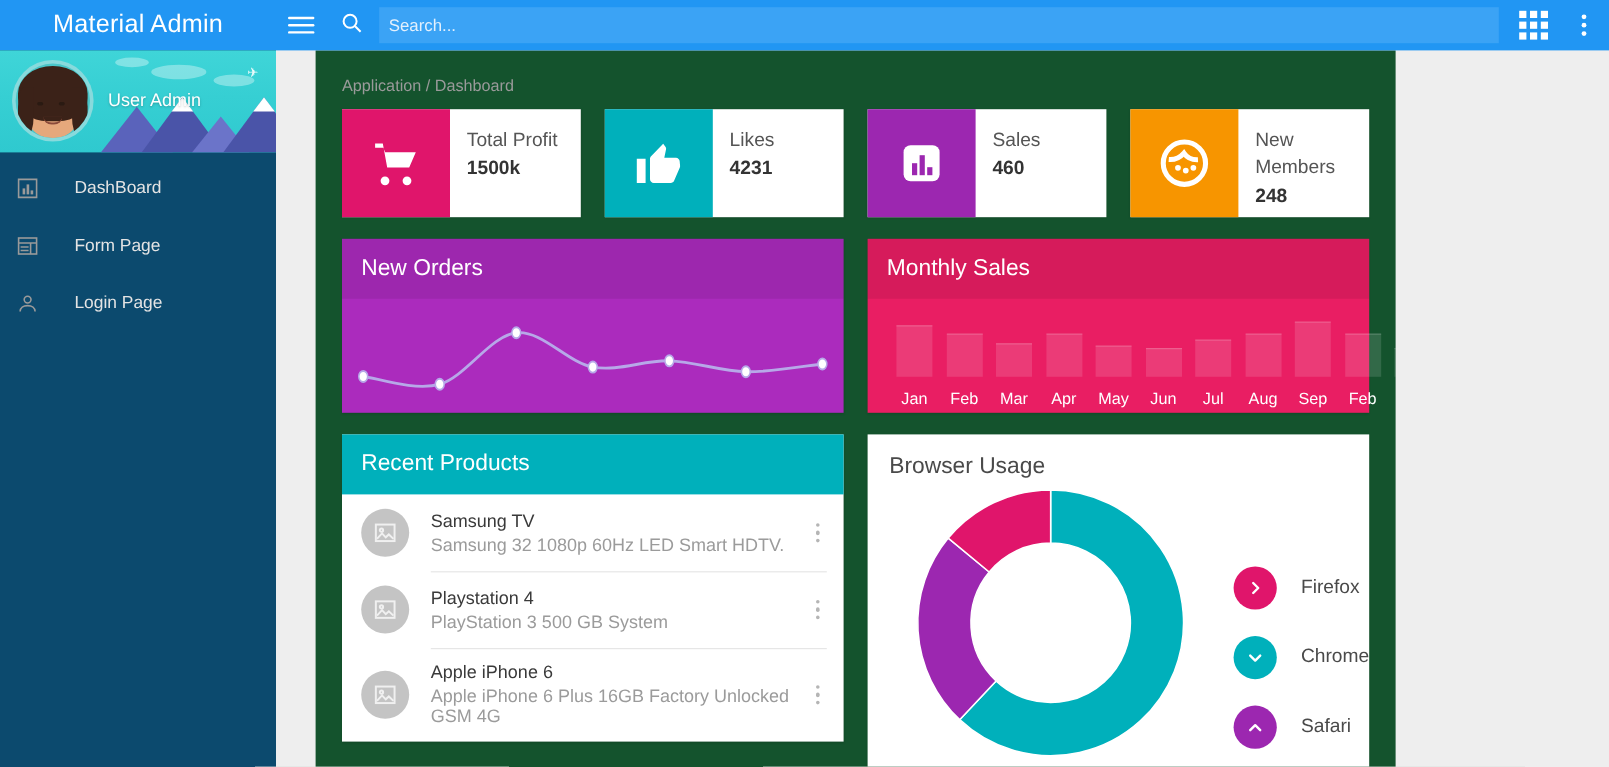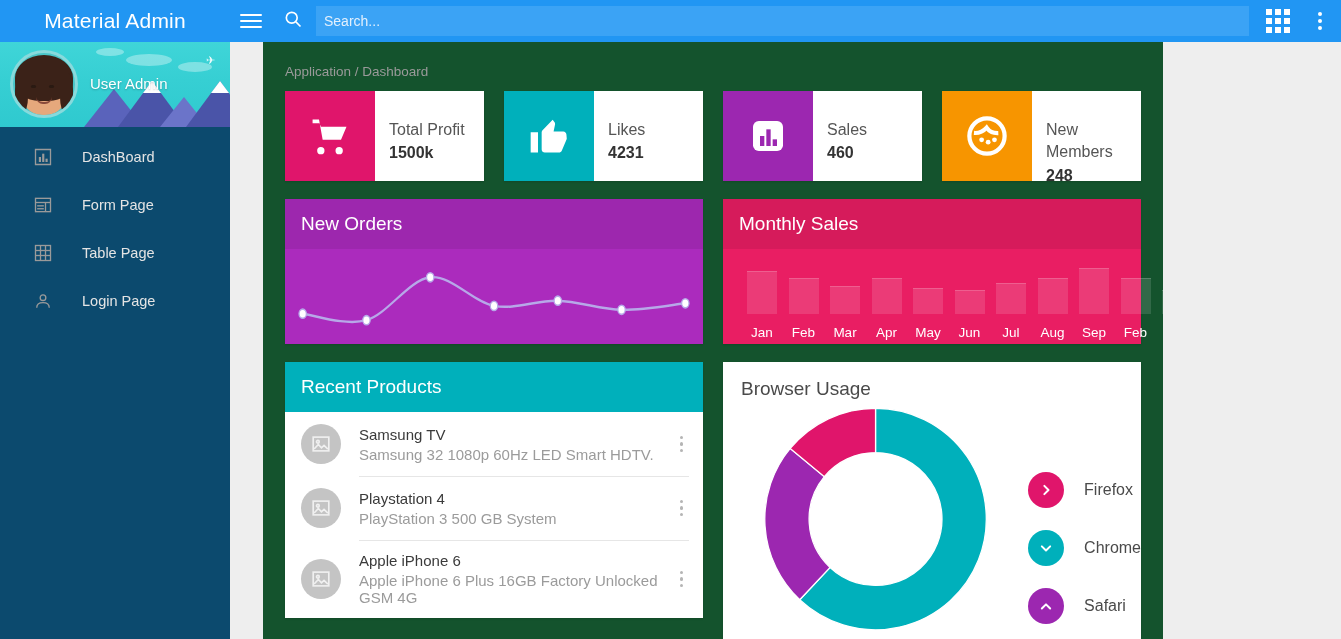--- a/index.html
+++ b/index.html
@@ -70,21 +70,21 @@
   .eye-l { left: 18px; } .eye-r { left: 36px; }
   .smile { position:absolute; left:23px; top:44px; width:16px; height:7px; border-bottom:2px solid #8a4a3a; border-radius:0 0 10px 10px; }
   .profile-name {
     position: absolute; left: 90px; top: 33px; z-index: 5;
     color: #fff; font-size: 15px;
     text-shadow: 0 1px 2px rgba(0,0,0,.25);
   }
   .nav { padding-top: 6px; }
   .nav-item {
     display: flex; align-items: center;
-    height: 48px; padding-left: 30px; cursor: pointer;
+    height: 48px; padding-left: 10px; cursor: pointer;
   }
   .nav-icon {
     width: 26px; height: 26px; margin-right: 26px;
     display: flex; align-items: center; justify-content: center;
     color: #9a9a9a; flex: none;
   }
   .nav-label { color: #e4e4e4; font-size: 14.5px; }
 
   
   .topbar {
@@ -130,21 +130,21 @@
   
   .stat-card {
     display: flex; background: #fff; height: 90px;
     box-shadow: 0 1px 2px rgba(0,0,0,.14);
   }
   .stat-icon {
     width: 90px; height: 90px; flex: none;
     display: flex; align-items: center; justify-content: center;
     color: #fff;
   }
-  .stat-body { padding: 28px 0 0 14px; }
+  .stat-body { padding: 16px 0 0 14px; }
   .stat-label { font-size: 16px; color: #555; font-weight: 400; line-height: 1.4; }
   .stat-value { font-size: 16px; color: #333; font-weight: bold; margin-top: 3px; }
 
   
   .panel { box-shadow: 0 1px 2px rgba(0,0,0,.14); background: #fff; }
   .panel-head {
     padding: 14px 16px; color: #fff; font-size: 19px; font-weight: 400;
   }
   .panel-head.ghost { background: rgba(0,0,0,.08); }
 
@@ -248,32 +248,20 @@
         <span class="nav-icon">
           <svg width="20" height="20" viewBox="0 0 24 24" fill="none" stroke="currentColor" stroke-width="1.6">
             <rect x="3" y="4" width="18" height="16"></rect>
               <line x1="3" y1="9" x2="21" y2="9"></line>
             <line x1="15" y1="9" x2="15" y2="20"></line>
               <line x1="5" y1="13" x2="13" y2="13"></line>
               <line x1="5" y1="16.5" x2="13" y2="16.5"></line>
           </svg>
         </span>
         <span class="nav-label">Form Page</span>
-      </div>
-      <div class="nav-item">
-        <span class="nav-icon">
-          <svg width="20" height="20" viewBox="0 0 24 24" fill="none" stroke="currentColor" stroke-width="1.6">
-            <rect x="3" y="3" width="18" height="18"></rect>
-            <line x1="3" y1="9" x2="21" y2="9"></line>
-              <line x1="3" y1="15" x2="21" y2="15"></line>
-            <line x1="9" y1="3" x2="9" y2="21"></line>
-              <line x1="15" y1="3" x2="15" y2="21"></line>
-          </svg>
-        </span>
-        <span class="nav-label">Table Page</span>
       </div>
       <div class="nav-item">
         <span class="nav-icon">
           <svg width="20" height="20" viewBox="0 0 24 24" fill="none" stroke="currentColor" stroke-width="1.6">
             <circle cx="12" cy="8" r="3.4"></circle>
               <path d="M4.5 20c0-3.9 3.4-6 7.5-6s7.5 2.1 7.5 6"></path>
           </svg>
         </span>
         <span class="nav-label">Login Page</span>
       </div>

